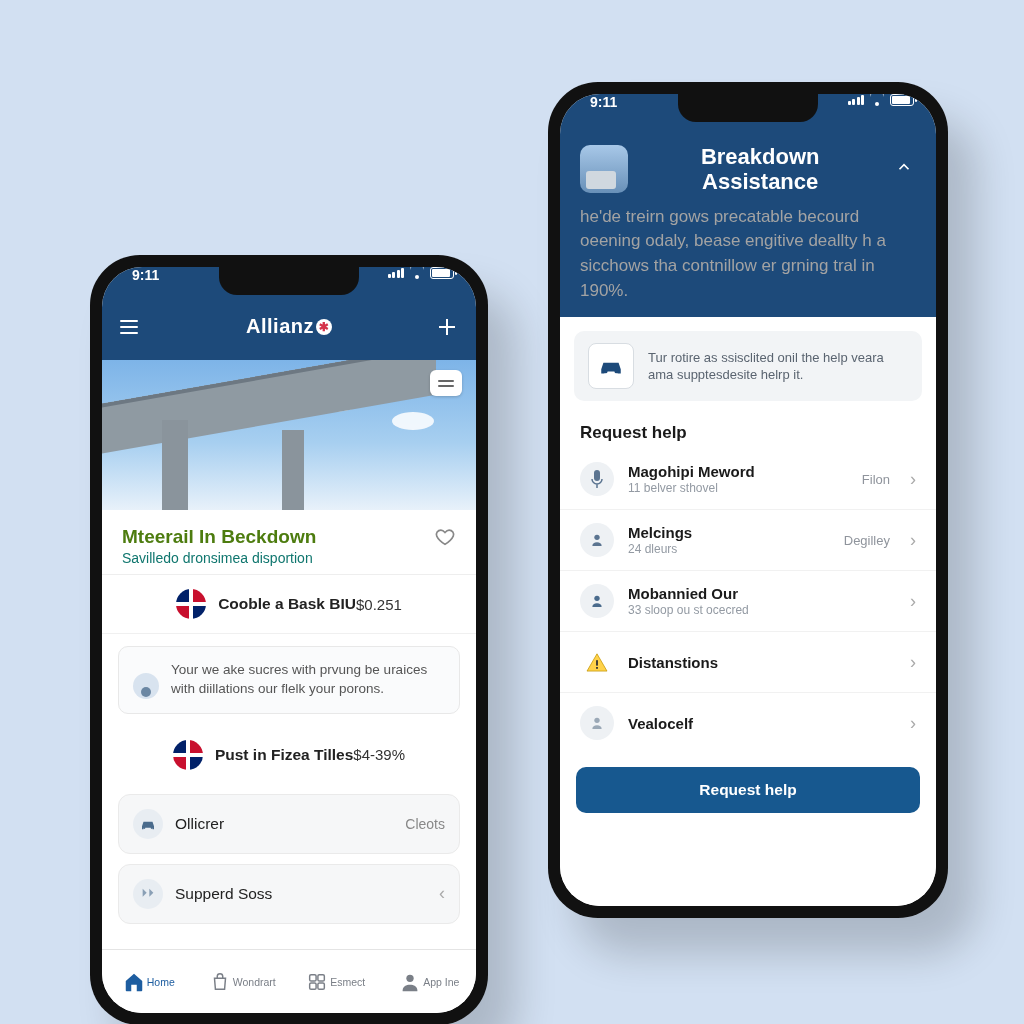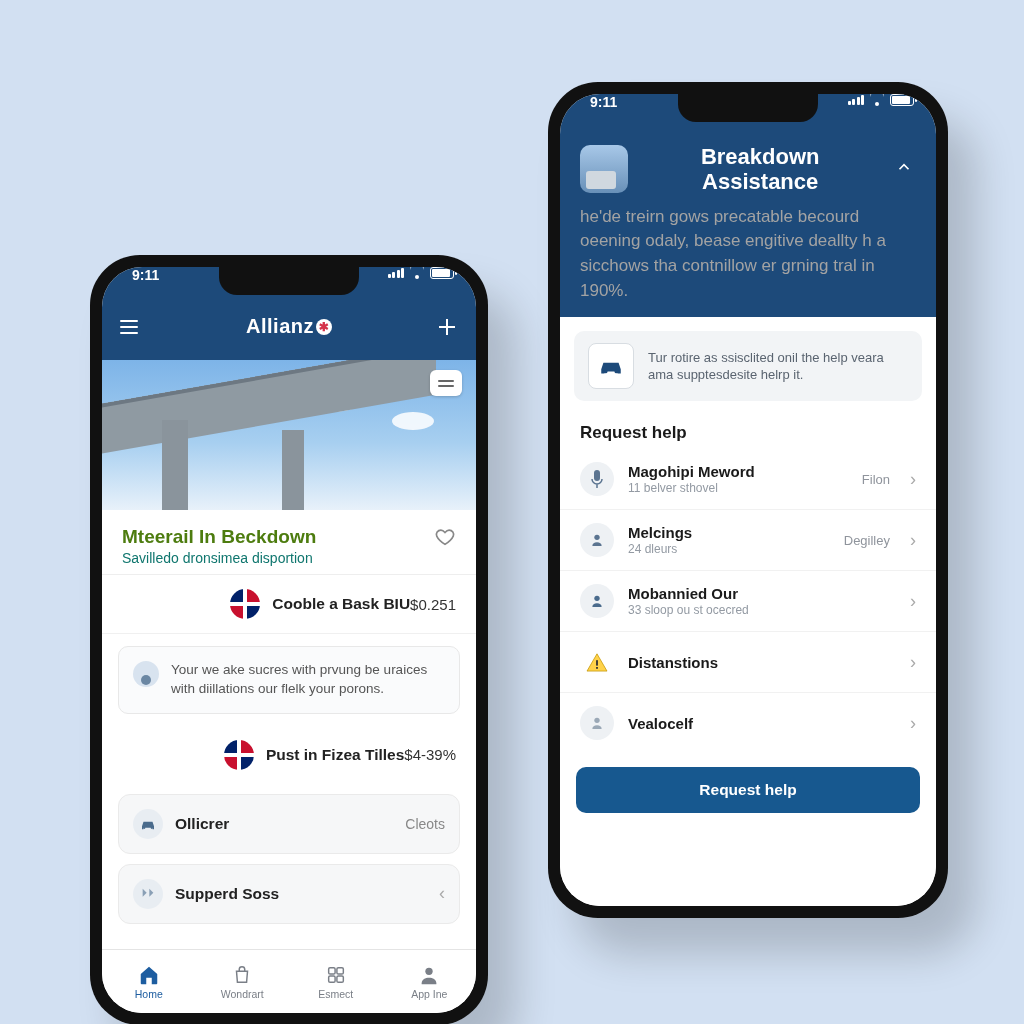--- a/index.html
+++ b/index.html
@@ -91,48 +91,48 @@
     display:flex; flex-direction:column; justify-content:center; align-items:center; gap:3px; box-shadow:0 1px 3px rgba(0,0,0,0.2); cursor:pointer;}
   .hero-menu span{ width:16px; height:2px; background:#666; border-radius:1px; }
 
   .p1-body { flex:1; overflow:hidden; background:#fff; }
   .card-main { padding: 16px 20px 8px 20px; border-bottom:1px solid #eee; }
   .card-main .row1 { display:flex; justify-content:space-between; align-items:flex-start;}
   .card-main h2 { font-size:19px; font-weight:700; color:#4d7c0f; }
   .heart { width:22px; height:22px; color:#888; cursor:pointer;}
   .card-main p { font-size:14px; color:#0f766e; margin-top:2px; }
 
-  .flag-row { display:flex; align-items:center; justify-content:flex-end; padding:14px 20px; border-bottom:1px solid #f0f0f0;}
+  .flag-row { display:flex; align-items:center; justify-content:center; padding:14px 20px; border-bottom:1px solid #f0f0f0;}
   .flag-row .left { display:flex; align-items:center; gap:12px; }
   .flag { width:30px; height:30px; border-radius:50%; background:
     conic-gradient(from 45deg, #c8102e 0 10%, #fff 10% 15%, #012169 15% 35%, #fff 35% 40%, #c8102e 40% 60%, #fff 60% 65%, #012169 65% 85%, #fff 85% 90%, #c8102e 90% 100%);
     position:relative; flex-shrink:0;}
   .flag::after{ content:""; position:absolute; inset:0; border-radius:50%;
     background: linear-gradient(0deg, transparent 42%, #fff 42% 58%, transparent 58%),
                 linear-gradient(90deg, transparent 42%, #fff 42% 58%, transparent 58%),
                 linear-gradient(0deg, transparent 46%, #c8102e 46% 54%, transparent 54%),
                 linear-gradient(90deg, transparent 46%, #c8102e 46% 54%, transparent 54%);}
   .flag-row .title { font-size:15.5px; font-weight:600; color:#222;}
   .flag-row .value { font-size:15px; color:#333; font-weight:500;}
 
   .info-box { margin:12px 16px; padding:14px 14px; border:1px solid #e8e8e8; background:#fafbfc; border-radius:10px;
-    display:flex; gap:12px; align-items:flex-start; font-size:13.5px; color:#555; line-height:1.4;}
+    display:flex; gap:12px; align-items:flex-end; font-size:13.5px; color:#555; line-height:1.4;}
   .avatar-sm { width:26px; height:26px; border-radius:50%; background:#d8e3ef; flex-shrink:0; display:flex; align-items:flex-end; justify-content:center; overflow:hidden;}
   .avatar-sm::before{ content:""; width:10px; height:10px; background:#6b87a3; border-radius:50%; margin-bottom:2px;}
 
   .tile-row { margin:10px 16px 0 16px; padding:14px 14px; border:1px solid #eaeaea; background:#f6f7f8; border-radius:12px;
     display:flex; align-items:center; justify-content:space-between; cursor:pointer;}
   .tile-row .left { display:flex; align-items:center; gap:12px;}
   .icon-circle { width:30px; height:30px; border-radius:50%; background:#e8edf2; display:flex; align-items:center; justify-content:center; color:#4a6b8c; flex-shrink:0;}
-  .tile-row .title { font-size:15.5px; font-weight:700; color:#222;}
+  .tile-row .title { font-size:15.5px; font-weight:400; color:#222;}
   .tile-row .meta { font-size:14px; color:#888;}
   .chev { color:#aaa; font-size:18px; }
 
   .tabbar { height:64px; border-top:1px solid #e4e4e4; display:flex; background:#fff;}
-  .tab { flex:1; display:flex; flex-direction:column; align-items:center; justify-content:center; gap:2px; font-size:10.5px; color:#7a7f87; cursor:pointer;}
+  .tab { flex:1; display:flex; flex-direction:row; align-items:center; justify-content:center; gap:2px; font-size:10.5px; color:#7a7f87; cursor:pointer;}
   .tab.active { color:#1d5da0;}
   .tab svg, .tab .ticon { width:22px; height:22px; }
 
   
   .phone2 { left: 548px; top: 82px; width: 400px; height: 836px; }
   .p2-header { background: #1d4a7a; color:#fff; padding-bottom:14px; }
   .p2-title { display:flex; align-items:center; gap:14px; padding:6px 20px 10px 20px;}
   .thumb { width:48px; height:48px; border-radius:10px; background:linear-gradient(180deg,#a8c8e8,#6890b8); flex-shrink:0; position:relative; overflow:hidden;}
   .thumb::after{content:""; position:absolute; bottom:4px; left:6px; width:30px; height:18px; background:#d0d8df; border-radius:3px;}
   .p2-title h1 { font-size:22px; font-weight:700; line-height:1.15;text-align:center;}

